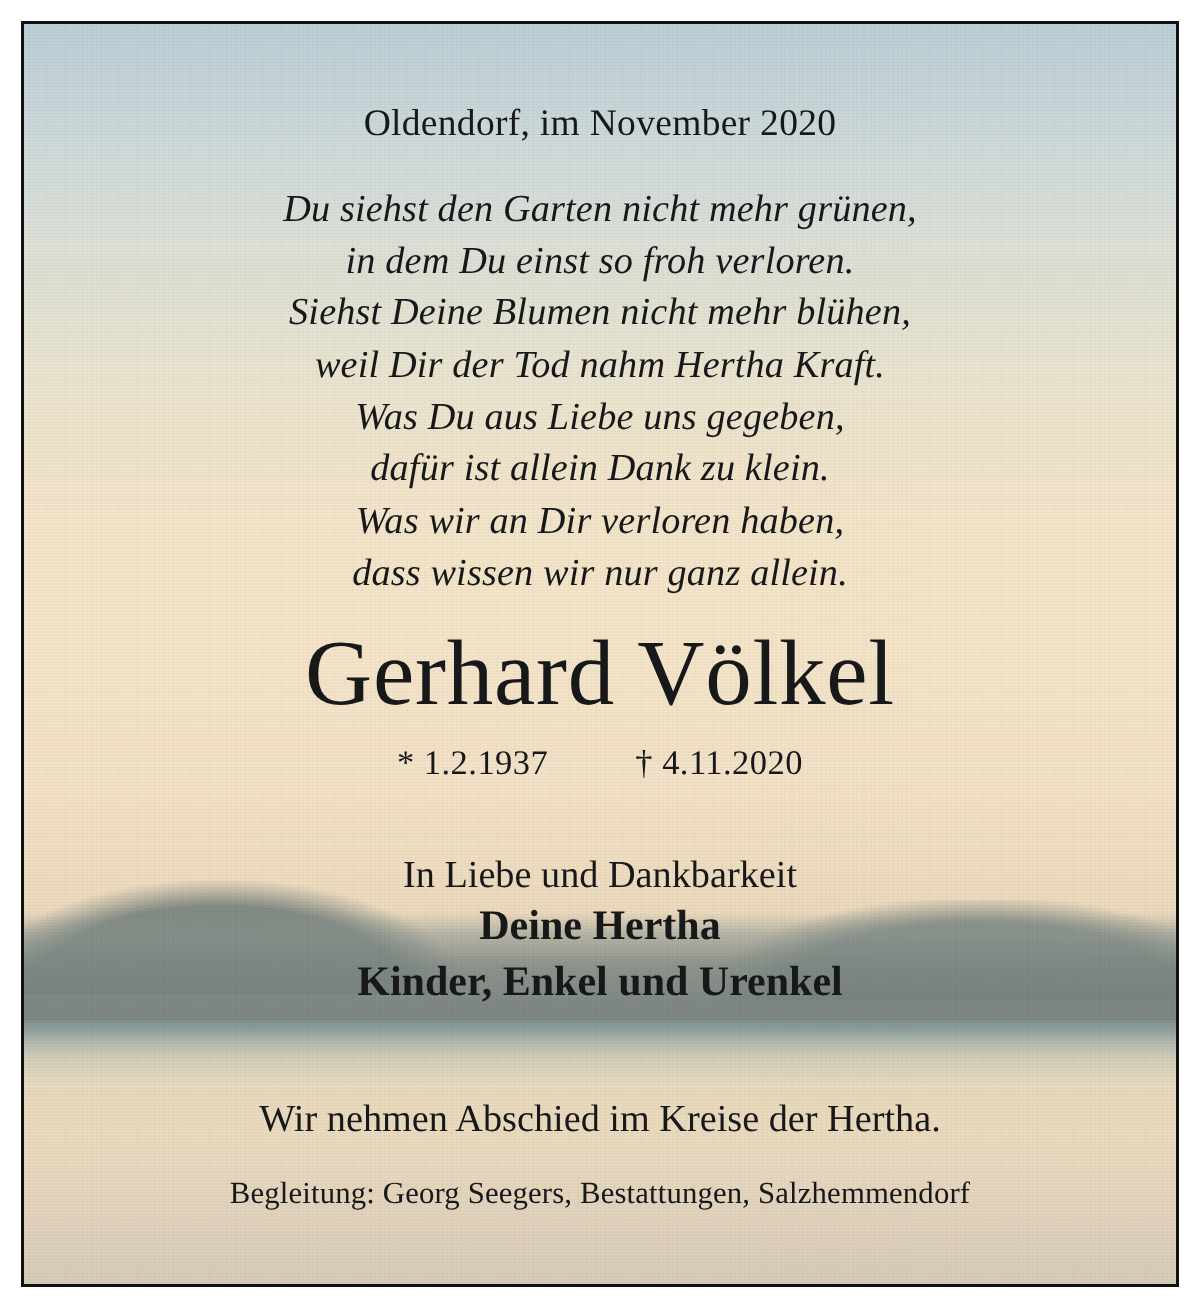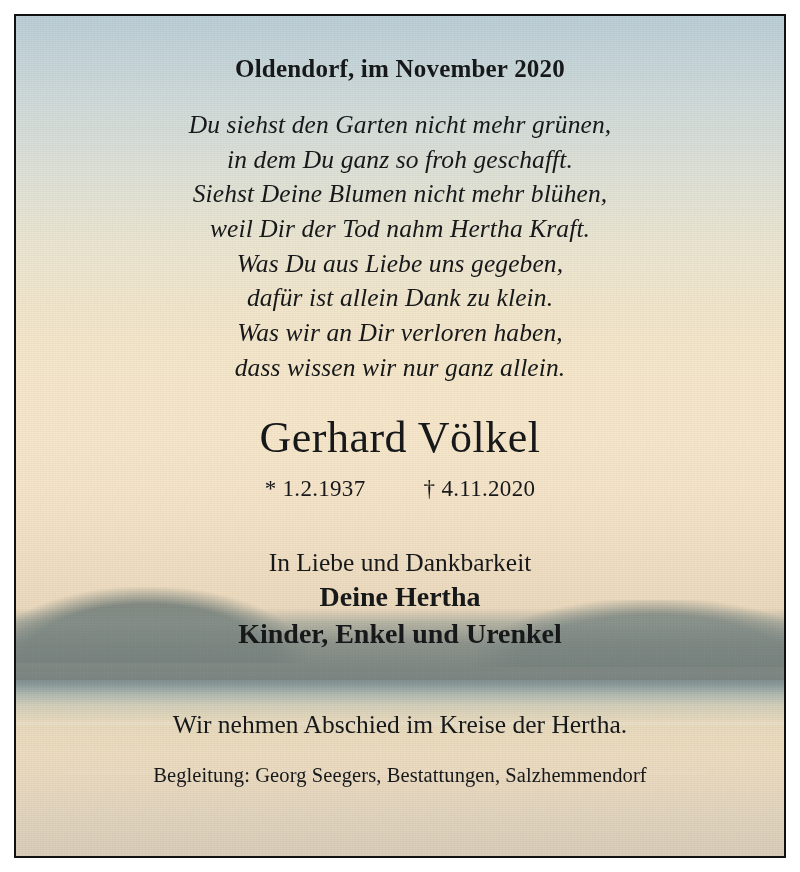--- a/index.html
+++ b/index.html
@@ -137,36 +137,35 @@
     box-sizing: border-box;
     padding: 30px 26px 18px 26px;
     text-align: center;
     color: #16181a;
   }
 
   .place-date {
     font-size: 25px;
     line-height: 1.2;
     letter-spacing: 0.2px;
-    margin-top: 8px;
-    font-weight: bold;
+    margin-top: 22px;
   }
 
   .poem {
     margin-top: 24px;
     font-style: italic;
     font-size: 25.5px;
     line-height: 1.36;
     letter-spacing: 0.1px;
   }
   .poem div { white-space: nowrap; }
 
   .name {
-    margin-top: 30px;
-    font-size: 44px;
+    margin-top: 18px;
+    font-size: 62px;
     line-height: 1.05;
     letter-spacing: 0.5px;
   }
 
   .dates {
     margin-top: 14px;
     font-size: 23px;
     letter-spacing: 0.3px;
   }
   .dates .gap { display: inline-block; width: 46px; }
@@ -209,21 +208,21 @@
     <div class="bg-veil"></div>
     <div class="bg-grain"></div>
   </div>
 
   <div class="content">
 
     <div class="place-date">Oldendorf, im November 2020</div>
 
     <div class="poem">
       <div>Du siehst den Garten nicht mehr grünen,</div>
-      <div>in dem Du ganz so froh geschafft.</div>
+      <div>in dem Du einst so froh verloren.</div>
       <div>Siehst Deine Blumen nicht mehr blühen,</div>
       <div>weil Dir der Tod nahm Hertha Kraft.</div>
       <div>Was Du aus Liebe uns gegeben,</div>
       <div>dafür ist allein Dank zu klein.</div>
       <div>Was wir an Dir verloren haben,</div>
       <div>dass wissen wir nur ganz allein.</div>
     </div>
 
     <div class="name">Gerhard Völkel</div>
 

